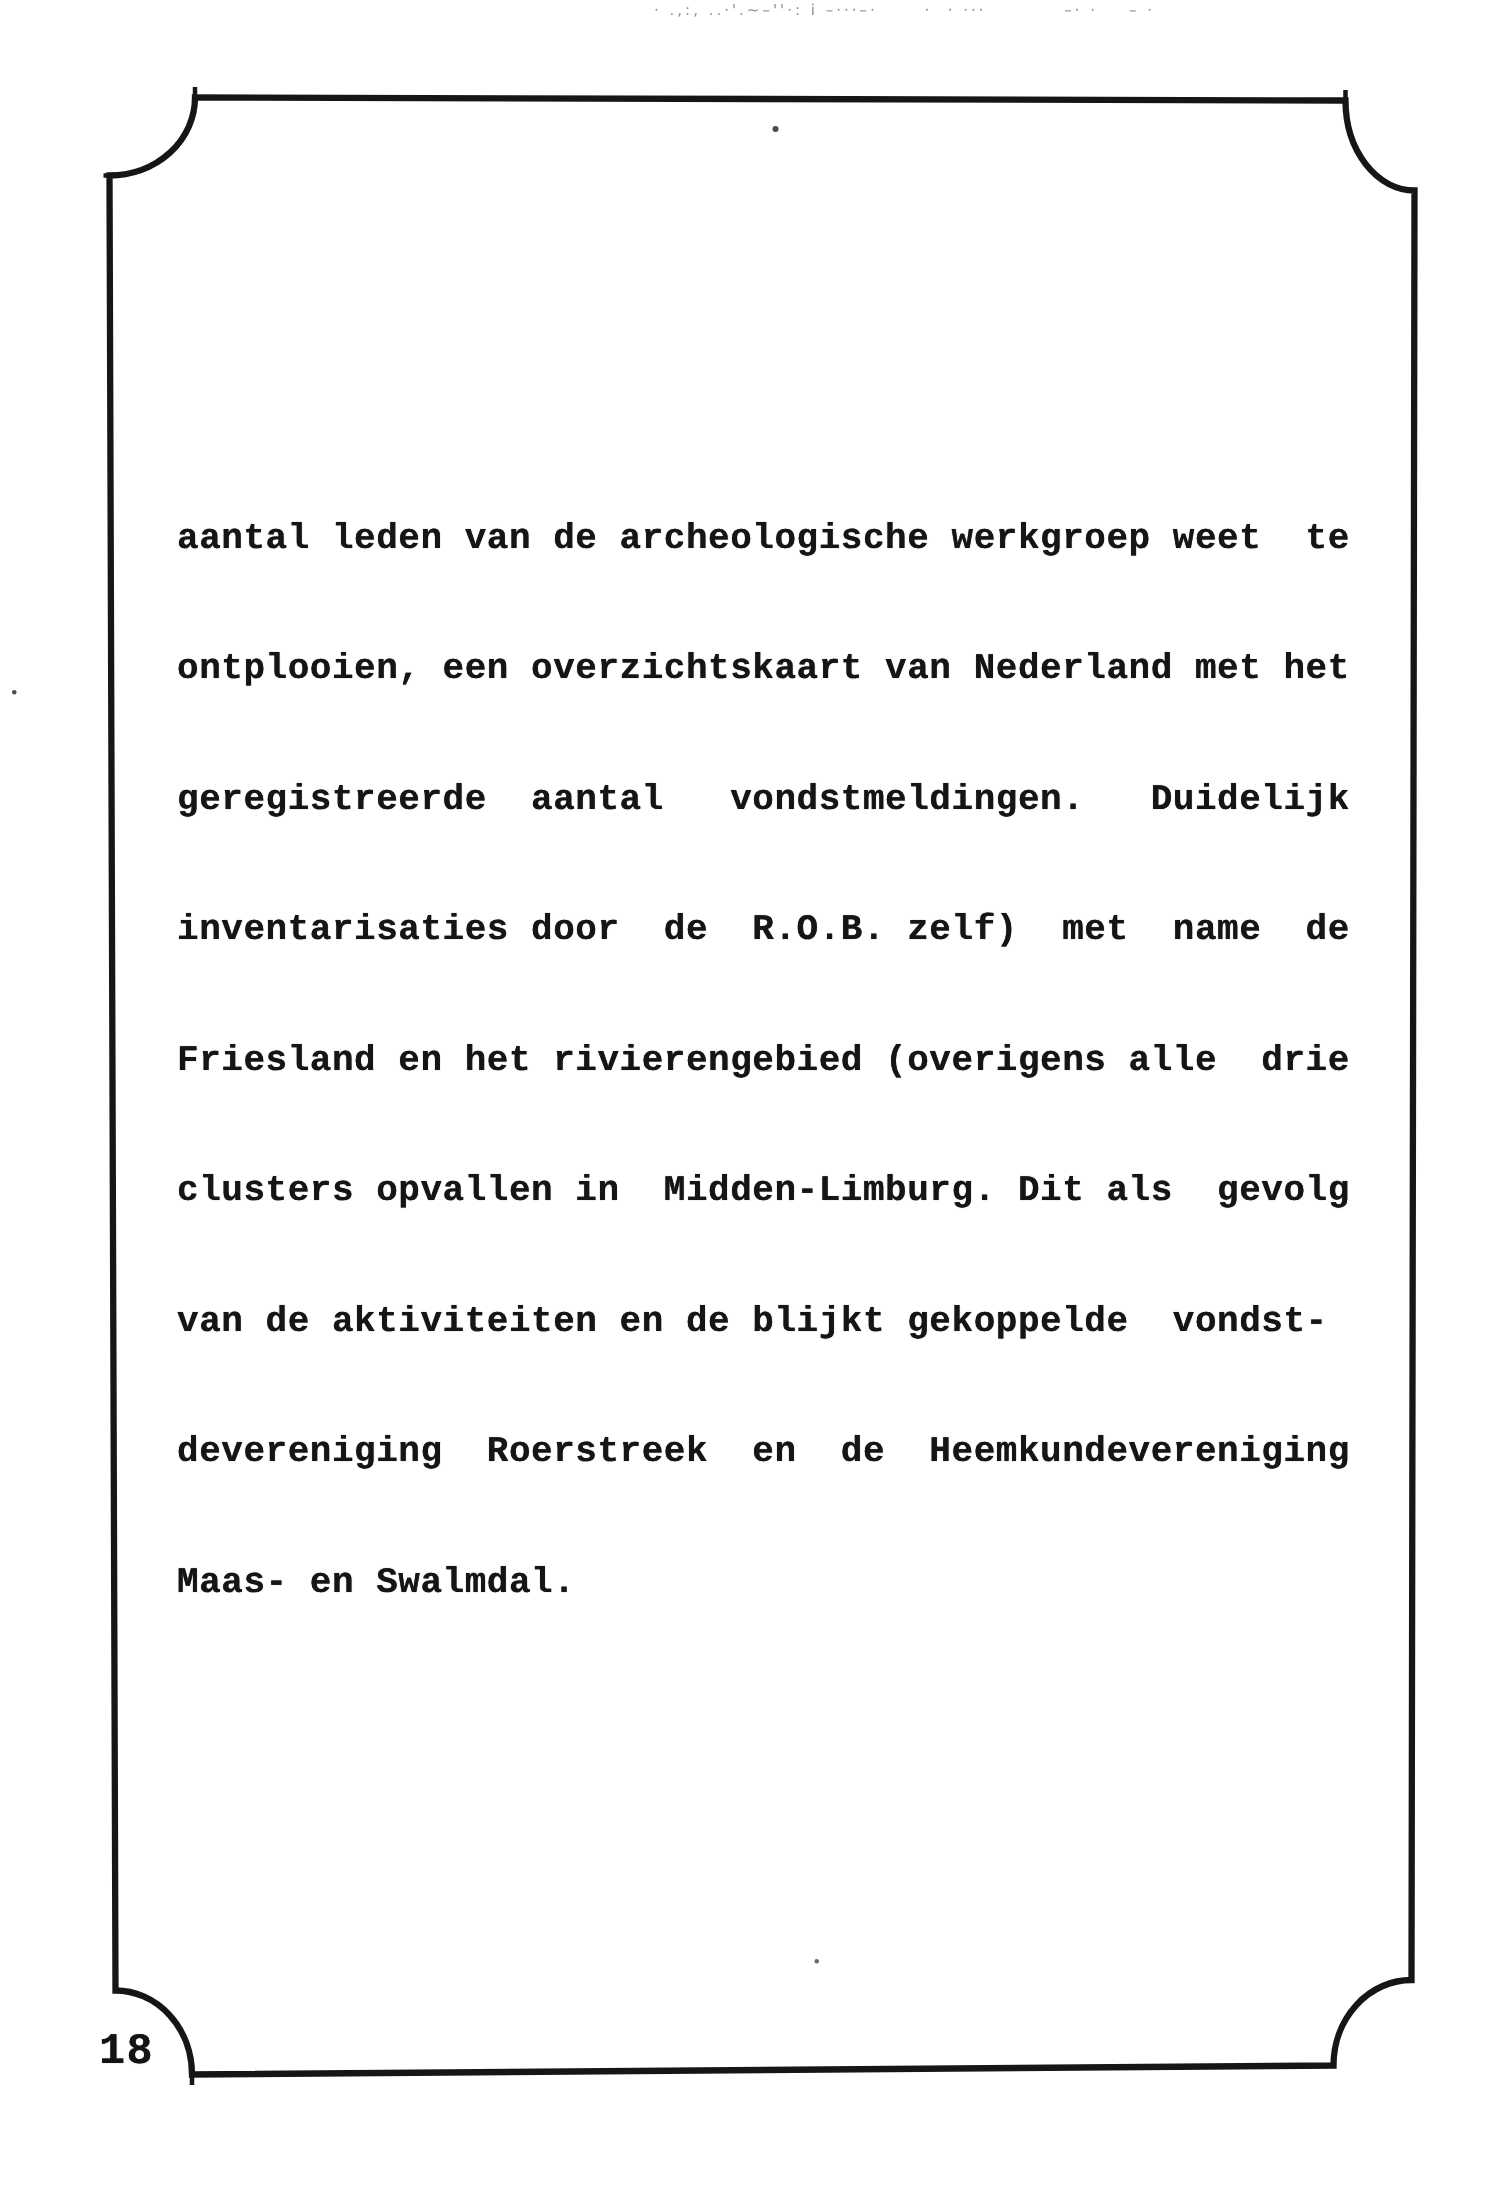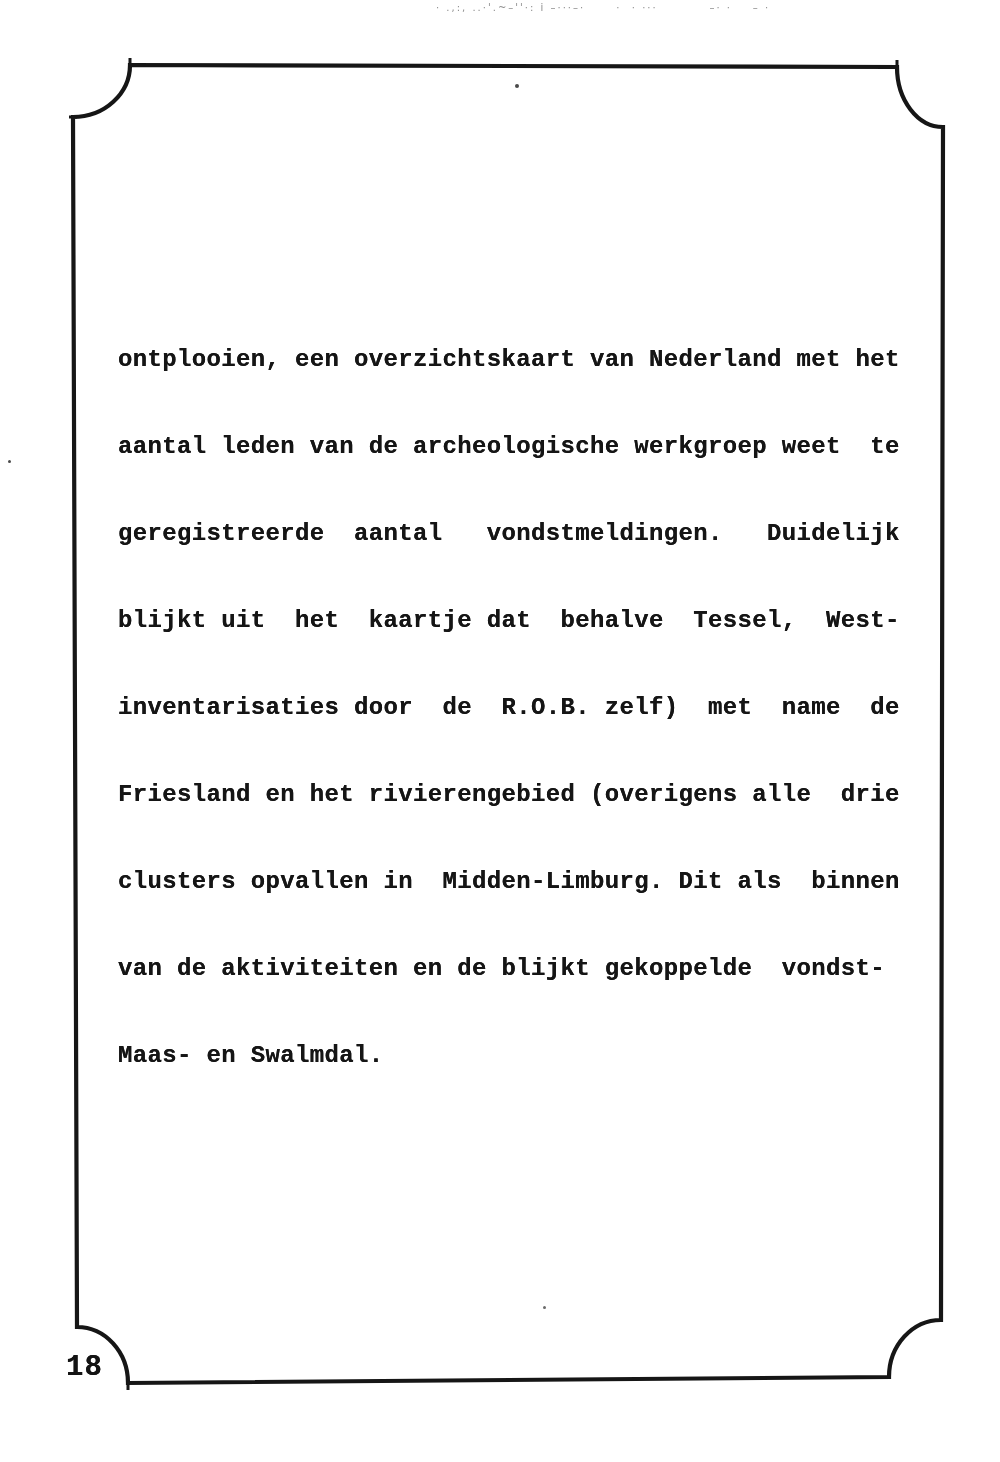--- a/index.html
+++ b/index.html
@@ -52,28 +52,28 @@
 
 <div class="top-smudge">· .,:, ..·'.~–''·: i –···–·      ·  · ···          –· ·    – ·</div>
 
 <div class="speck s1"></div>
 <div class="speck s2"></div>
 <div class="speck s3"></div>
 
 <div class="textblock">
 
   <div class="para">
+    <div class="line">aantal leden van de archeologische werkgroep weet  te</div>
     <div class="line">ontplooien, een overzichtskaart van Nederland met het</div>
-    <div class="line">aantal leden van de archeologische werkgroep weet  te</div>
     <div class="line">geregistreerde  aantal   vondstmeldingen.   Duidelijk</div>
-    <div class="line">blijkt uit  het  kaartje dat  behalve  Tessel,  West-</div>
     <div class="line">inventarisaties door  de  R.O.B. zelf)  met  name  de</div>
     <div class="line">Friesland en het rivierengebied (overigens alle  drie</div>
-    <div class="line">clusters opvallen in  Midden-Limburg. Dit als  binnen</div>
+    <div class="line">clusters opvallen in  Midden-Limburg. Dit als  gevolg</div>
     <div class="line">van de aktiviteiten en de blijkt gekoppelde  vondst-</div>
+    <div class="line">devereniging  Roerstreek  en  de  Heemkundevereniging</div>
     <div class="line">Maas- en Swalmdal.</div>
   </div>
 
   
 
   
 
   
 </div>
 

